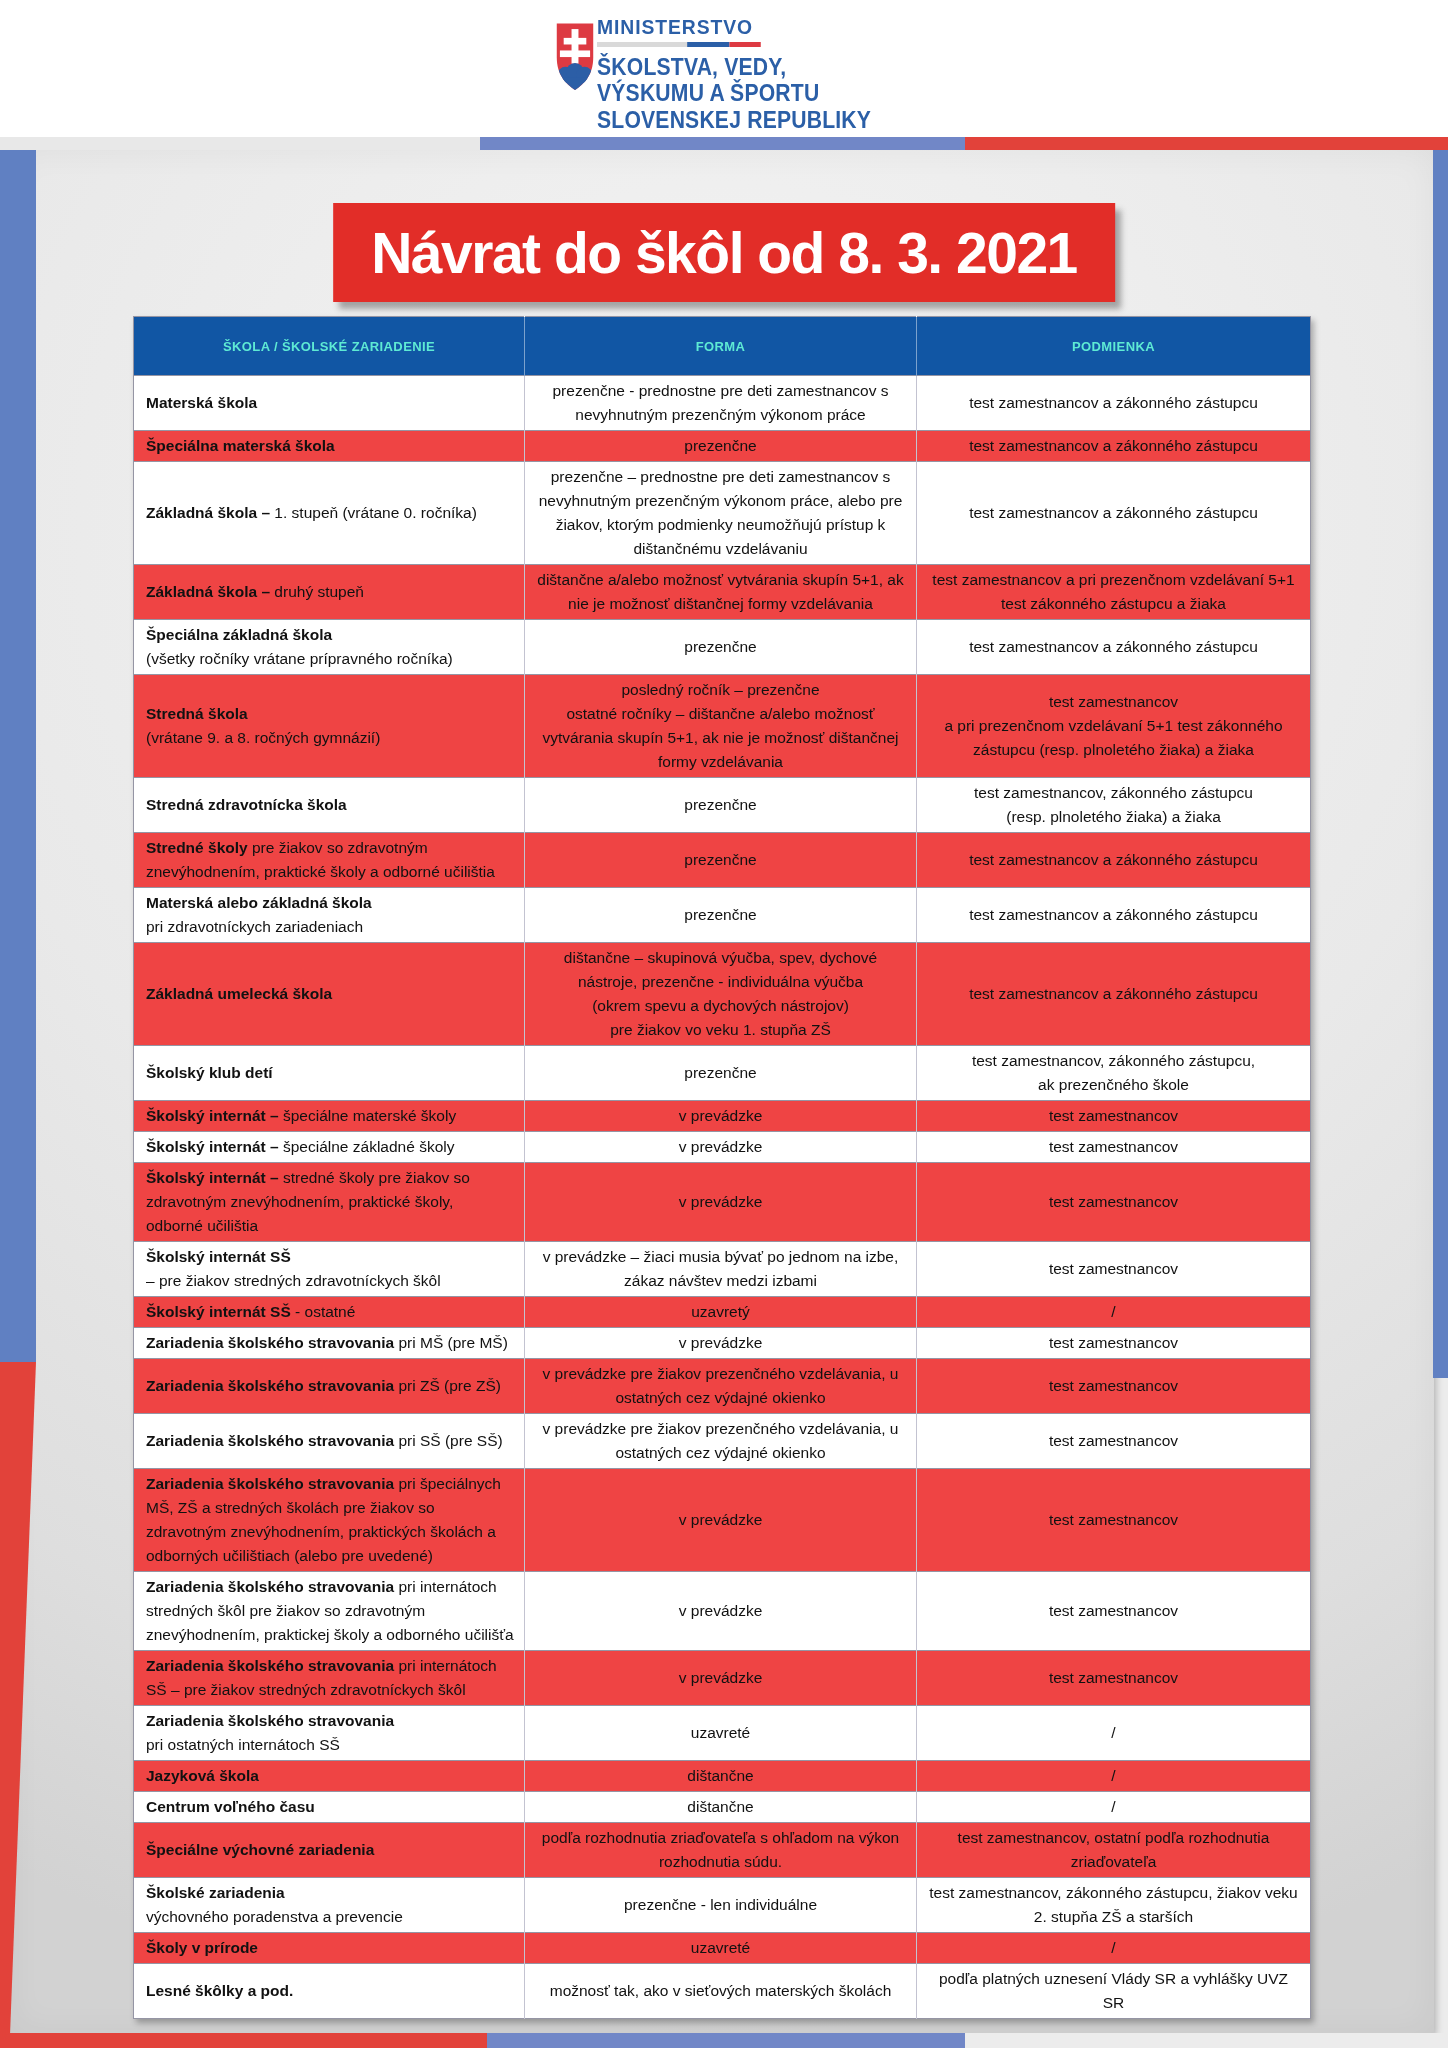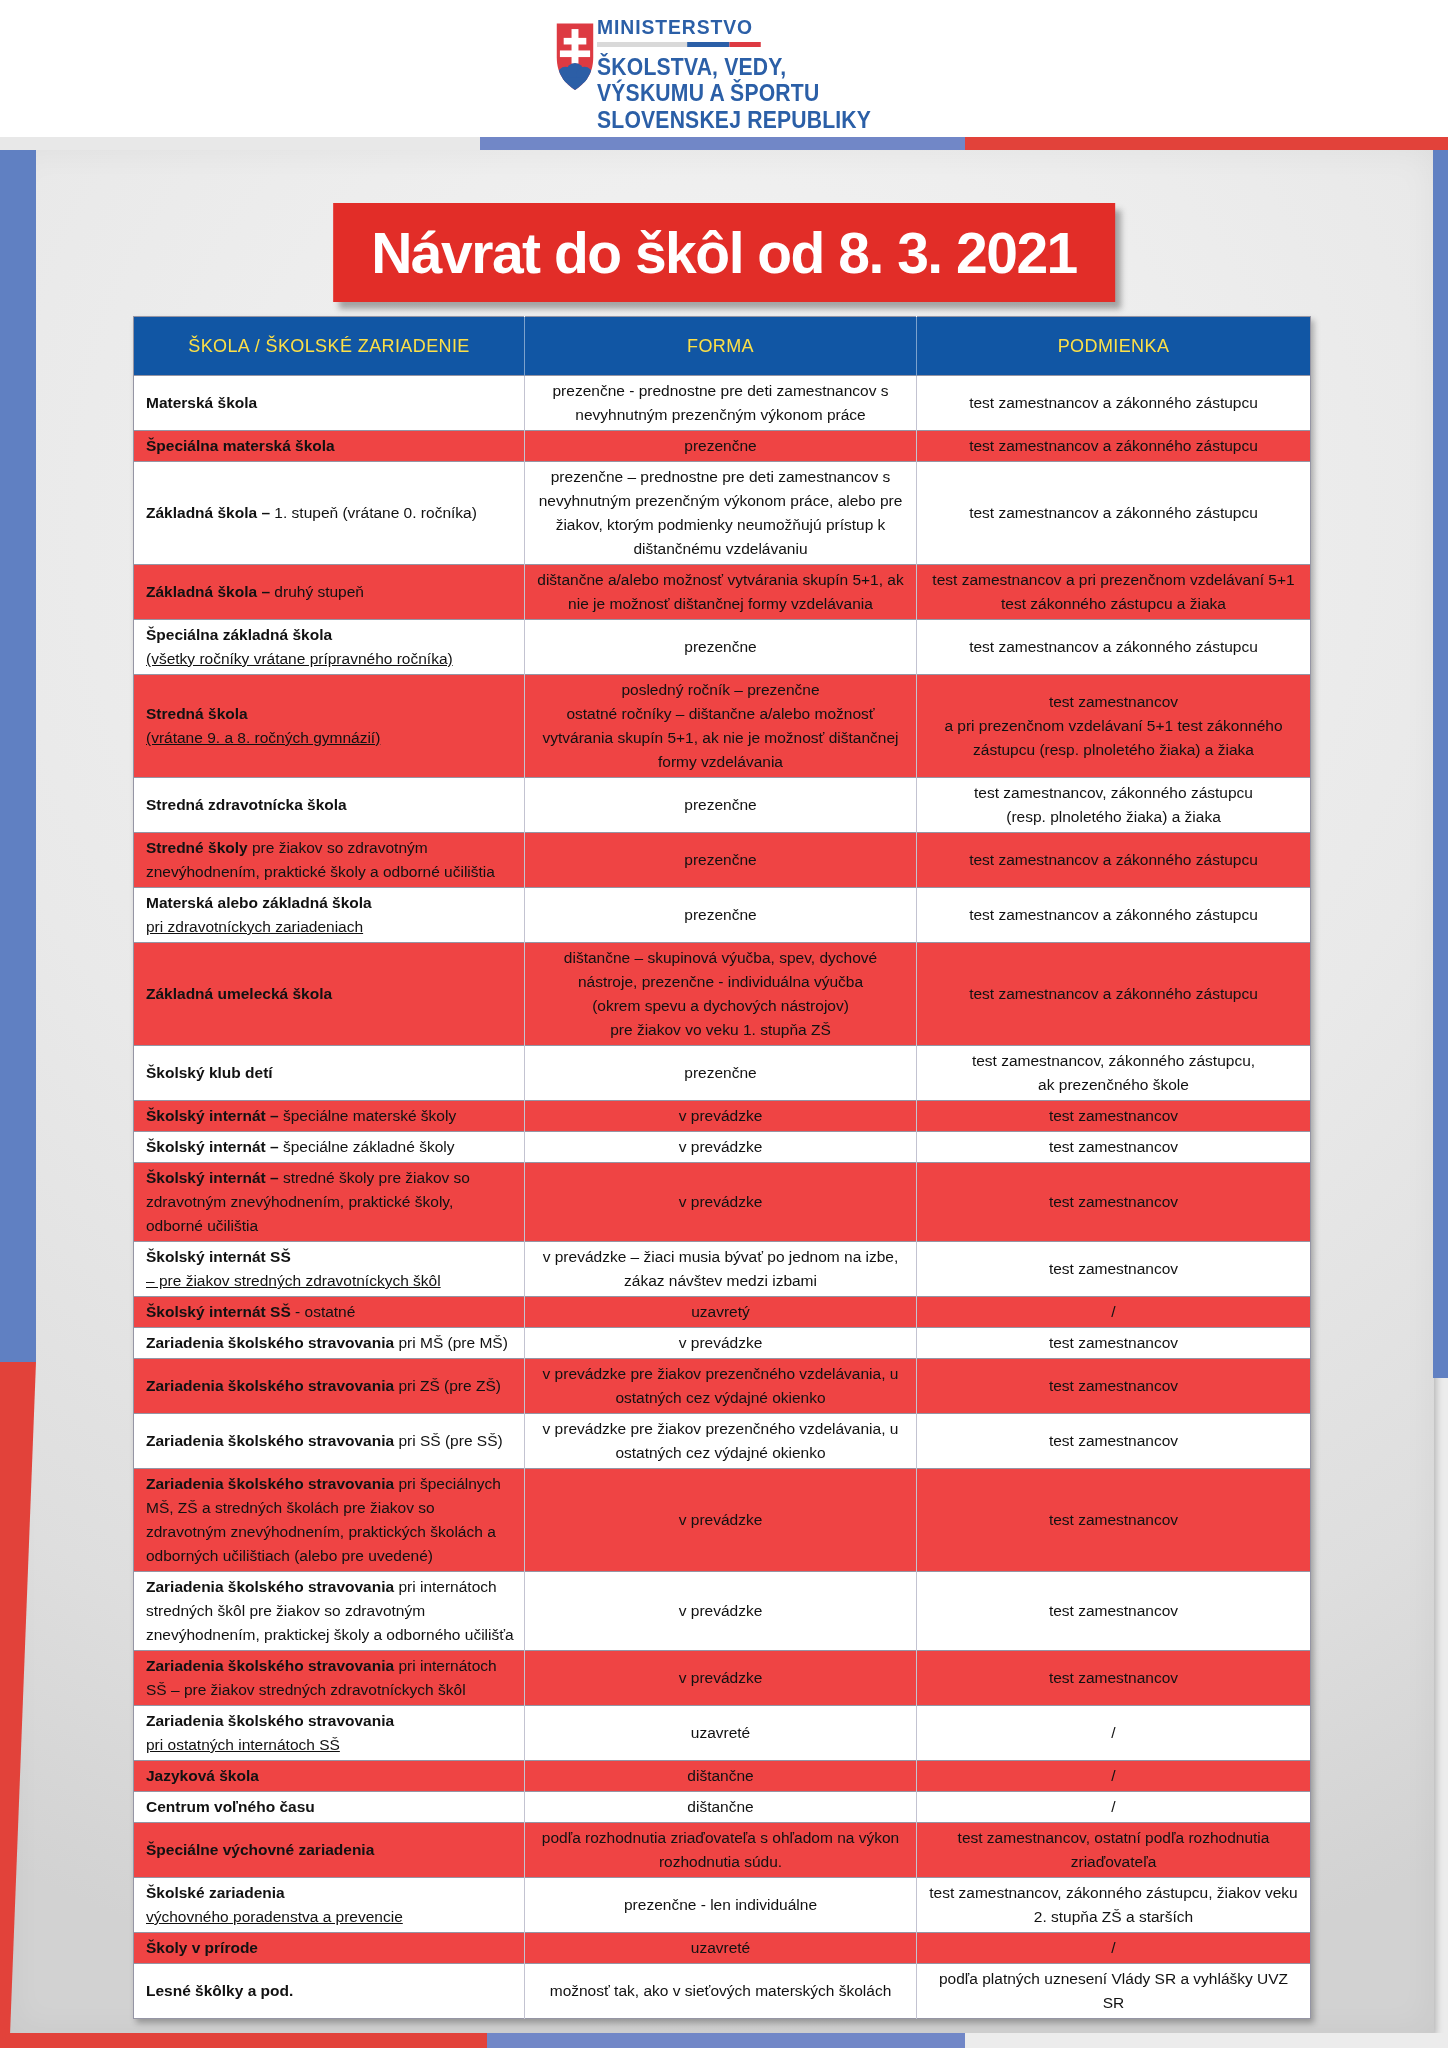--- a/index.html
+++ b/index.html
@@ -47,31 +47,31 @@
   .banner{position:absolute;top:203px;left:50%;transform:translateX(-50%);z-index:3;
           background:#e22d28;height:83px;padding:8px 38px;display:flex;align-items:center;
           box-shadow:6px 7px 6px rgba(70,70,70,.45);}
   .banner span{color:#ffffff;font-size:57px;font-weight:bold;letter-spacing:-1.5px;white-space:nowrap;}
 
   
   .tbl-wrap{position:absolute;left:133px;top:316px;z-index:3;}
   table{border-collapse:collapse;table-layout:fixed;width:1177px;background:#ffffff;
         border:1px solid #9595a4;box-shadow:3px 4px 6px rgba(0,0,0,.28);}
   col.c1{width:391px;} col.c2{width:392px;} col.c3{width:394px;}
-  th{background:#1156a4;color:#fde047;height:56px;font-size:18px;font-weight:normal;
+  th{background:#1156a4;color:#5eead4;height:56px;font-size:13px;font-weight:bold;
      letter-spacing:.4px;text-align:center;border-left:1px solid rgba(255,255,255,.45);}
   th:first-child{border-left:none;}
   td{border-top:1px solid #9595a4;font-size:15.5px;line-height:24px;padding:3px 10px;
      color:#111111;vertical-align:middle;background:#ffffff;}
   td + td{border-left:1px solid #c3c3d1;}
   tr.alt td{background:#ef4444;}
   td.school{text-align:left;padding-left:12px;}
   td.school .b{font-weight:bold;}
   td.school .rest{font-weight:normal;}
-  td.school .rest.block{display:block;text-decoration:underline;}
+  td.school .rest.block{display:block;}
   td.forma,td.cond{text-align:center;white-space:pre-line;}
 </style>
 </head>
 <body>
 
 <div id="canvas">
 
   <div class="outer-bg"></div>
   <div class="page"></div>
 

